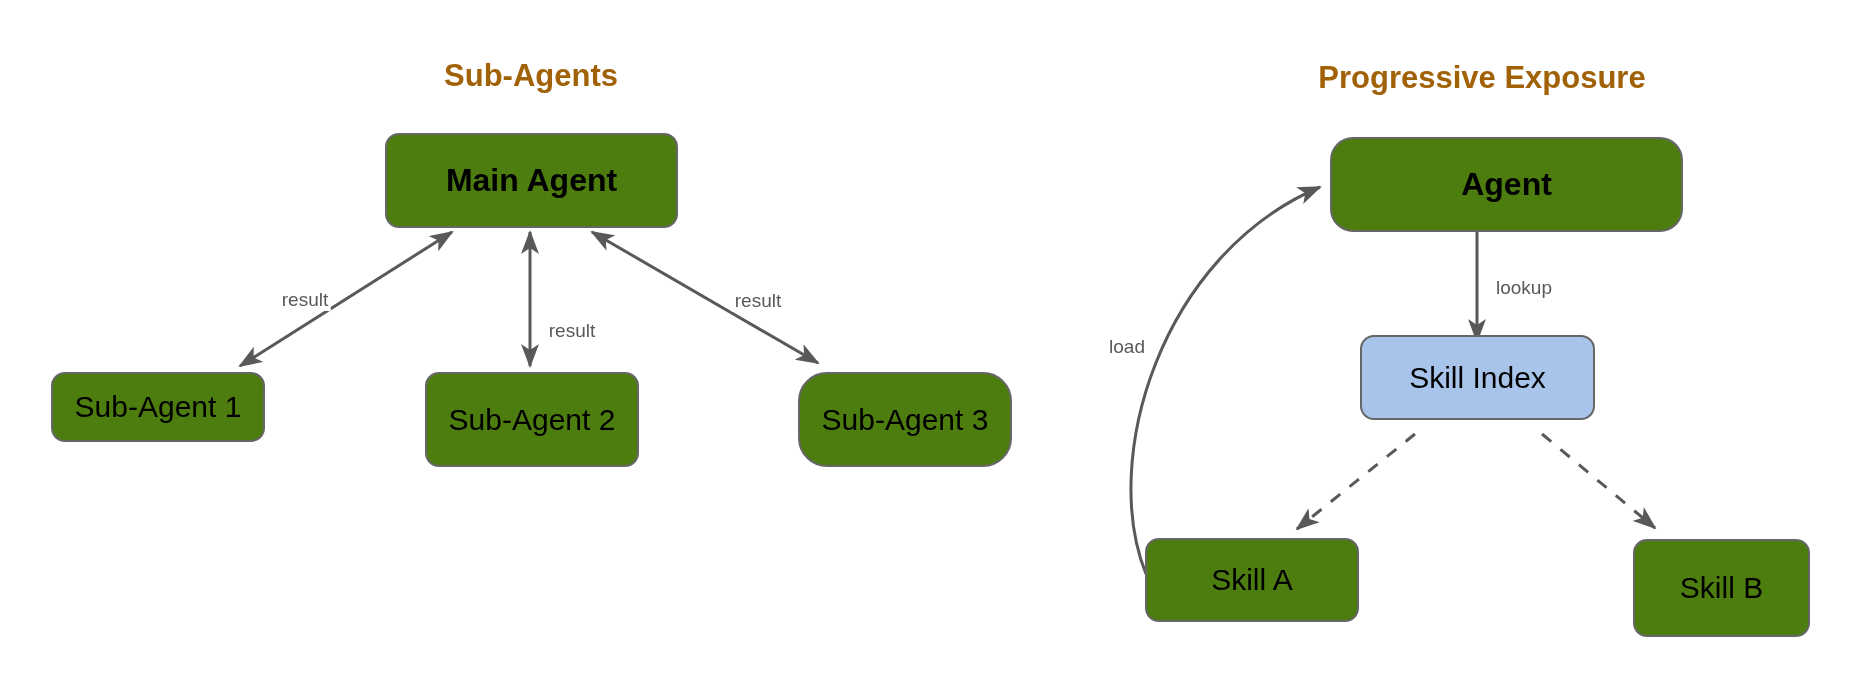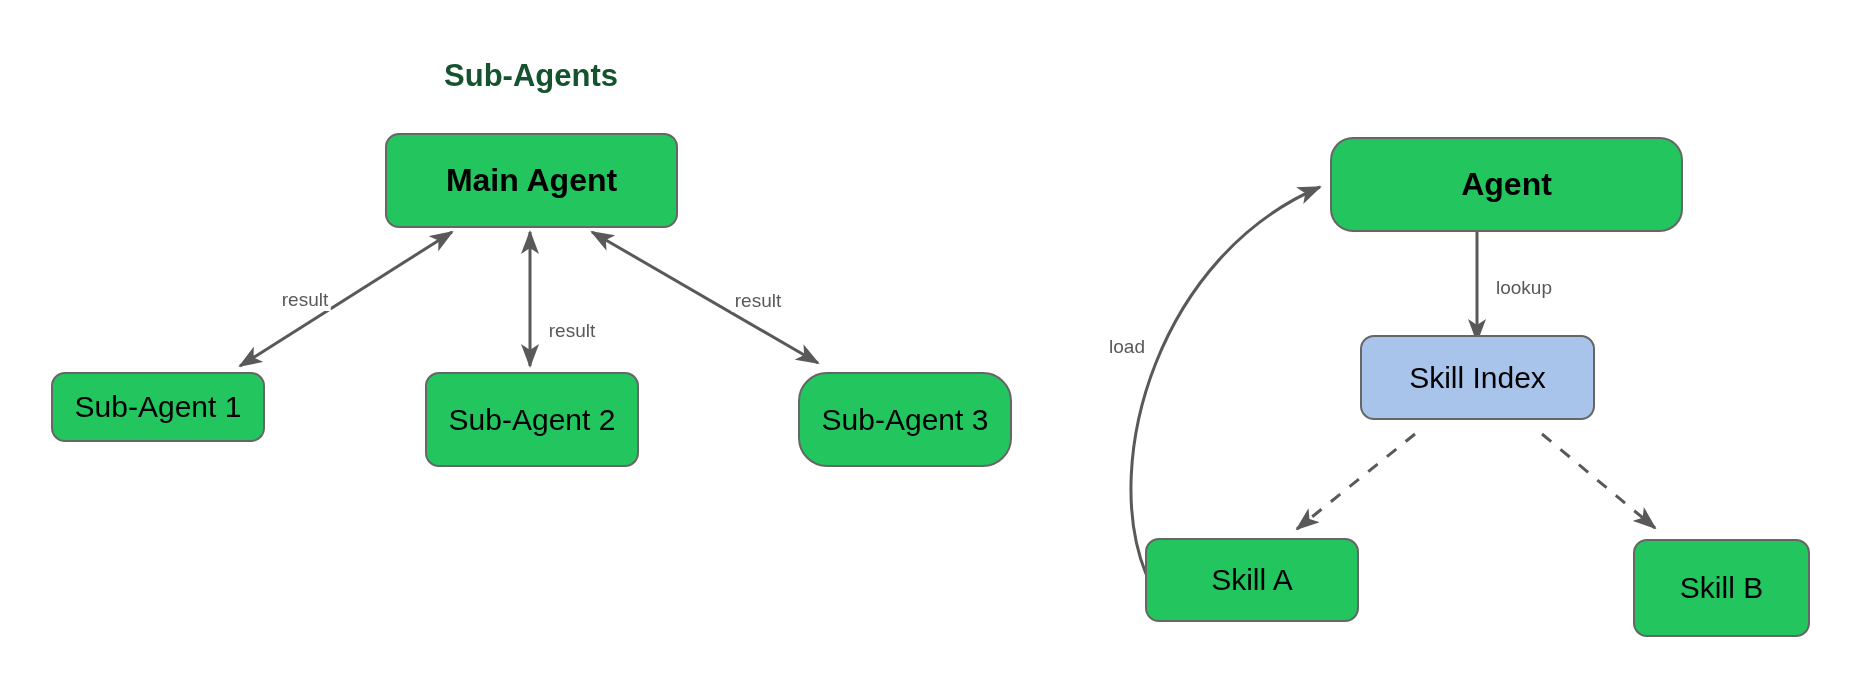--- a/index.html
+++ b/index.html
@@ -18,39 +18,39 @@
   }
   .edge {
     fill: none;
     stroke: #595959;
     stroke-width: 3;
   }
   .edge.dashed { stroke-dasharray: 12 12; }
   .node {
     position: absolute;
     box-sizing: border-box;
-    background: #22c55e;
+    background: #4d7c0f;
     border: 2px solid #666666;
     border-radius: 14px;
     display: flex;
     align-items: center;
     justify-content: center;
     font-size: 30px;
     color: #000000;
     white-space: nowrap;
   }
   .node.bold { font-weight: bold; font-size: 32px; }
   .node.accent { background: #a9c4eb; }
   .diagram-title {
     position: absolute;
     width: 400px;
     text-align: center;
     font-size: 31px;
     font-weight: bold;
-    color: #14532d;
+    color: #a16207;
     white-space: nowrap;
   }
   .edge-label {
     position: absolute;
     transform: translate(-50%, -50%);
     font-size: 19px;
     color: #595959;
     background: #ffffff;
     padding: 0 3px;
     white-space: nowrap;
@@ -75,20 +75,21 @@
     <path class="edge" d="M 530 232 L 530 366" marker-start="url(#ah-start)" marker-end="url(#ah-end)"></path>
     <path class="edge" d="M 592 232 L 818 363" marker-start="url(#ah-start)" marker-end="url(#ah-end)"></path>
 
     <path class="edge" d="M 1477 230 L 1477 341" marker-end="url(#ah-end)"></path>
     <path class="edge dashed" d="M 1415 434 L 1297 529" marker-end="url(#ah-end)"></path>
     <path class="edge dashed" d="M 1542 434 L 1655 528" marker-end="url(#ah-end)"></path>
     <path class="edge" d="M 1146 574 C 1100 460, 1160 255, 1320 187" marker-end="url(#ah-end)"></path>
   </svg>
 
   <div class="diagram-title" style="left:331px; top:58px;">Sub-Agents</div>
+  <div class="diagram-title" style="left:1282px; top:60px;">Progressive Exposure</div>
 
   <div class="node bold" style="left:385px; top:133px; width:293px; height:95px;">Main Agent</div>
   <div class="node" style="left:51px; top:372px; width:214px; height:70px;">Sub-Agent 1</div>
   <div class="node" style="left:425px; top:372px; width:214px; height:95px;">Sub-Agent 2</div>
   <div class="node" style="left:798px; top:372px; width:214px; height:95px;border-radius:29px;">Sub-Agent 3</div>
 
   <div class="node bold" style="left:1330px; top:137px; width:353px; height:95px;border-radius:23px;">Agent</div>
   <div class="node accent" style="left:1360px; top:335px; width:235px; height:85px;">Skill Index</div>
   <div class="node" style="left:1145px; top:538px; width:214px; height:84px;">Skill A</div>
   <div class="node" style="left:1633px; top:539px; width:177px; height:98px;">Skill B</div>

